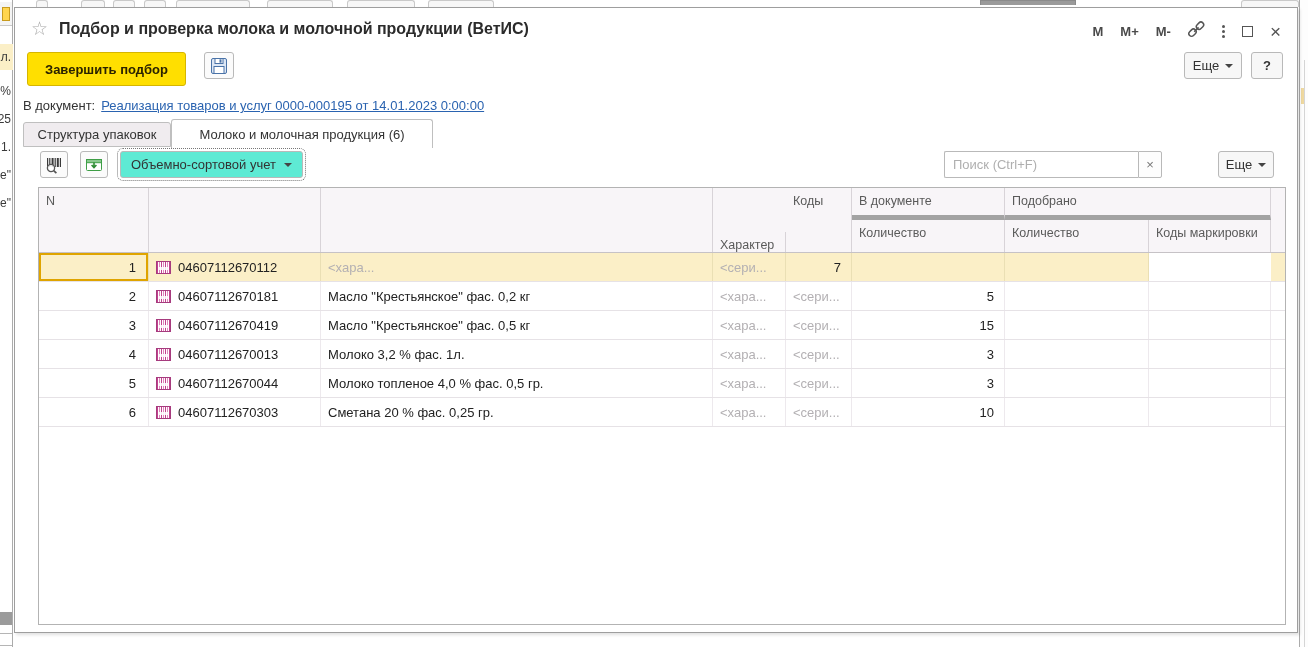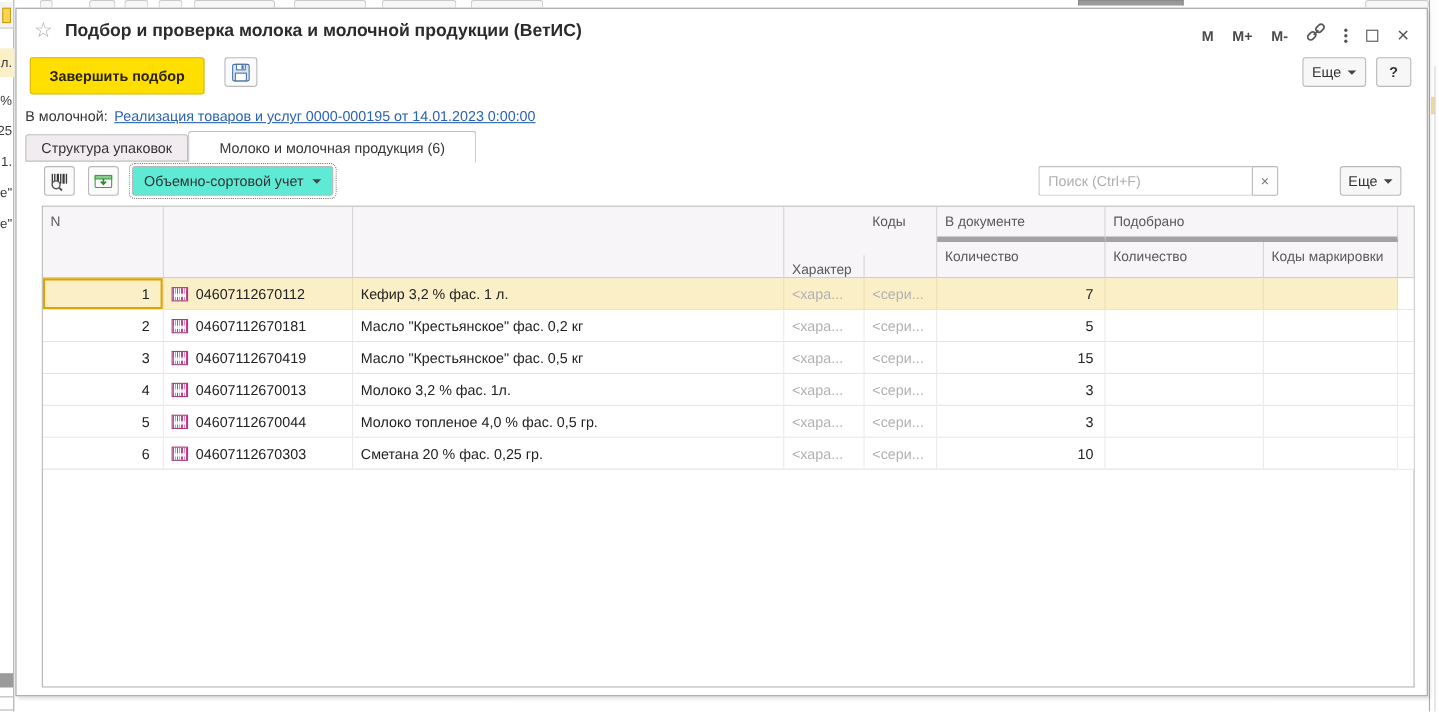--- a/index.html
+++ b/index.html
@@ -170,21 +170,21 @@
         <rect x="4" y="9.5" width="10" height="7" fill="#fff" stroke="#4A73A8"></rect>
       </svg>
     </button>
     <button id="more-top" class="btn">
       <span>Еще</span>
         <span class="caret"></span>
     </button>
     <button id="help-btn" class="btn">?</button>
 
     <div id="doc-line">
-      <span>В молочной:</span><a>Реализация товаров и услуг 0000-000195 от 14.01.2023 0:00:00</a>
+      <span>В документ:</span><a>Реализация товаров и услуг 0000-000195 от 14.01.2023 0:00:00</a>
     </div>
 
     <div id="tab-0" class="tab">Структура упаковок</div>
     <div id="tab-1" class="tab">Молоко и молочная продукция (6)</div>
 
     <button class="tool-btn btn" style="left:25px">
       <svg width="18" height="18" viewBox="0 0 18 18">
         <g fill="#3A3A3A">
           <rect x="2" y="2" width="1.2" height="9"></rect>
             <rect x="4.2" y="2" width="1.2" height="9"></rect>
@@ -232,21 +232,20 @@
         <div class="hc" style="grid-row:2;grid-column:8">Коды маркировки</div>
         <div class="hc span2 nb" style="grid-column:9"></div>
       </div>
       <div id="tbody">
           <div class="trow selected">
     <div class="tc c-n">1</div>
     <div class="tc c-code">
       <span class="bc-icon"></span>
       <span>04607112670112</span>
     </div>
-    <div class="tc c-name">Кефир 3,2 % фас. 1 л.</div>
     <div class="tc c-char ph">&lt;хара...</div>
     <div class="tc c-series ph">&lt;сери...</div>
     <div class="tc c-qty">7</div>
     <div class="tc c-qty2"></div>
     <div class="tc c-codes"></div>
     <div class="tc c-fill"></div>
   </div>
           <div class="trow">
     <div class="tc c-n">2</div>
     <div class="tc c-code">

